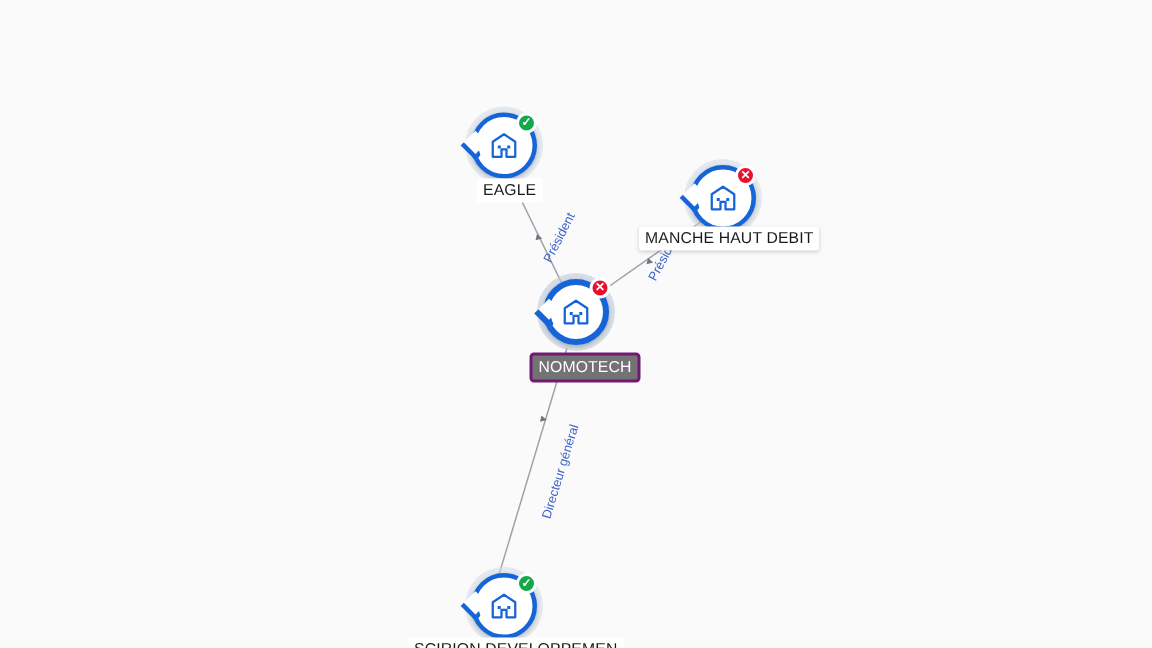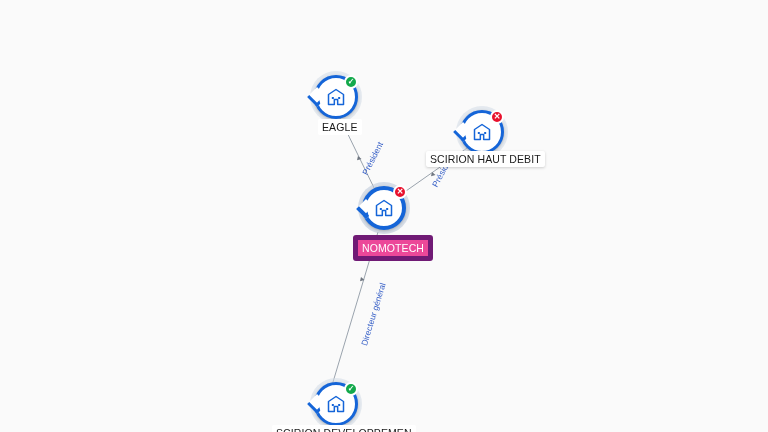--- a/index.html
+++ b/index.html
@@ -104,23 +104,23 @@
     white-space: nowrap;
     font-size: 10.5px;
     color: #1a1a1a;
     background: #ffffff;
     padding: 2px 4px;
     border-radius: 2px;
     letter-spacing: 0.1px;
     z-index: 4;
   }
   .label.selected {
-    background: #ec4899;
+    background: #737373;
     color: #ffffff;
-    border: 5px solid #701a75;
+    border: 2px solid #701a75;
     border-radius: 3px;
   }
   .label.boxed {
     background: #ffffff;
     box-shadow: 0 1px 3px rgba(0,0,0,0.18);
     border-radius: 2px;
   }
   .edge-label {
     position: absolute;
     font-size: 8.5px;
@@ -168,21 +168,21 @@
       <div class="pin-tail"></div>
       <div class="pin-inner">
         <svg class="icon-svg" width="20" height="20" viewBox="0 0 24 24">
           <path d="M3 21V9l9-6 9 6v12h-7v-6h-4v6z" fill="none" stroke="#1565d8" stroke-width="1.8" stroke-linejoin="round"></path>
           <rect x="7" y="12" width="2.4" height="2.4" fill="#1565d8"></rect>
           <rect x="14.6" y="12" width="2.4" height="2.4" fill="#1565d8"></rect>
         </svg>
       </div>
     </div>
     <div class="badge ko" style="left:8px; top:-26px;">✕</div>
-    <div class="label boxed" style="left:-56px; top:15px;">SCIRION HAUT DEBIT</div>
+    <div class="label boxed" style="left:-56px; top:15px;">MANCHE HAUT DEBIT</div>
   </div>
 
   <div class="node" style="left:384px; top:212px;">
     <div class="ring" style="background:rgba(190,202,218,0.6);"></div>
     <div class="pin" style="border-width:4px;">
       <div class="pin-tail" style="border-width:4px;"></div>
       <div class="pin-inner">
         <svg class="icon-svg" width="20" height="20" viewBox="0 0 24 24">
           <path d="M3 21V9l9-6 9 6v12h-7v-6h-4v6z" fill="none" stroke="#1565d8" stroke-width="1.8" stroke-linejoin="round"></path>
           <rect x="7" y="12" width="2.4" height="2.4" fill="#1565d8"></rect>

